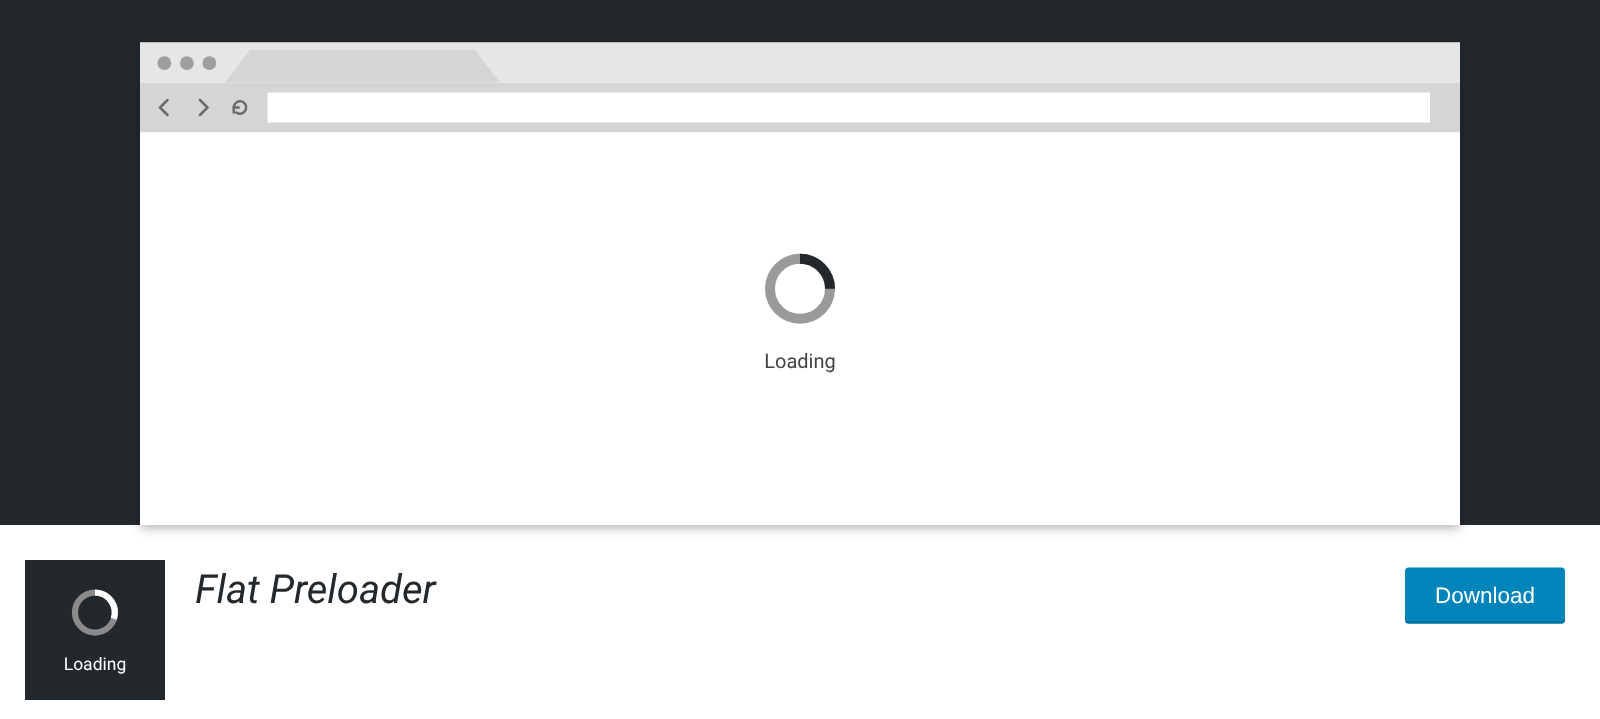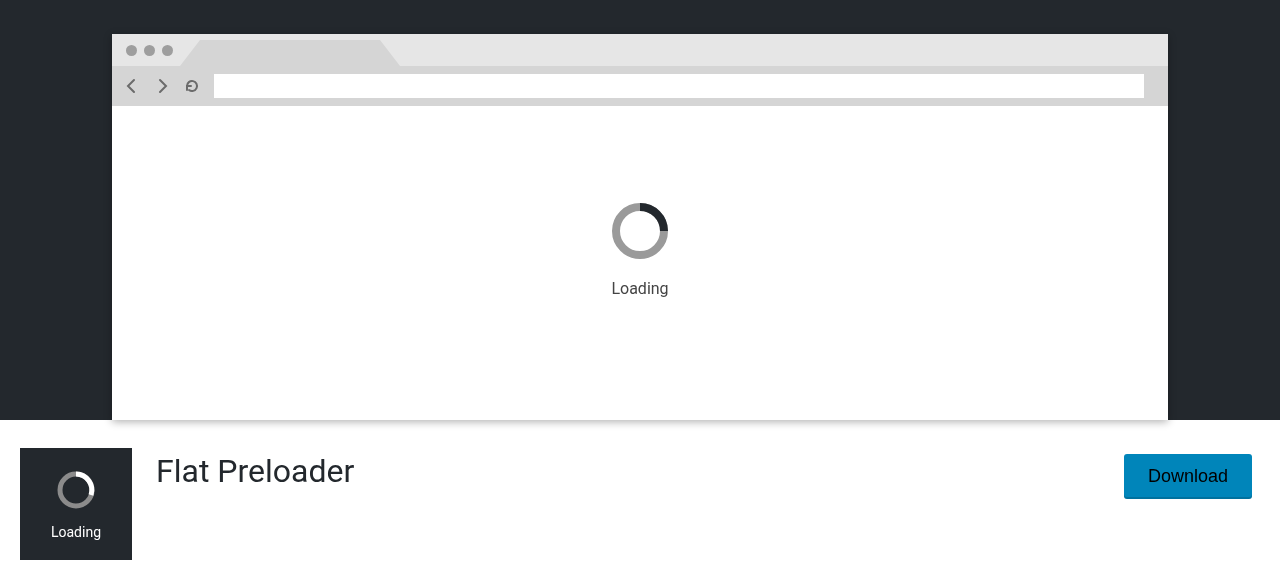--- a/index.html
+++ b/index.html
@@ -128,38 +128,39 @@
     .plugin-icon-spinner {
       margin-bottom: 8px;
     }
     .plugin-icon-text {
       color: #fff;
       font-size: 14px;
     }
     .plugin-meta {
       flex: 1;
       padding-top: 4px;
+      font-style: italic;
     }
     .plugin-title {
       font-size: 32px;
       font-weight: 400;
       color: #23282d;
       margin-bottom: 10px;
     }
     .plugin-byline {
       font-size: 18px;
       color: #78848f;
     }
     .plugin-author-link {
       color: #0073aa;
       text-decoration: none;
     }
     .download-button {
       background: #0085ba;
-      color: #000000;
+      color: #ffffff;
       border: none;
       font-size: 18px;
       padding: 12px 24px;
       border-radius: 3px;
       cursor: pointer;
       position: absolute;
       right: 28px;
       top: 34px;
       box-shadow: inset 0 -2px 0 rgba(0,0,0,0.15);
     }

